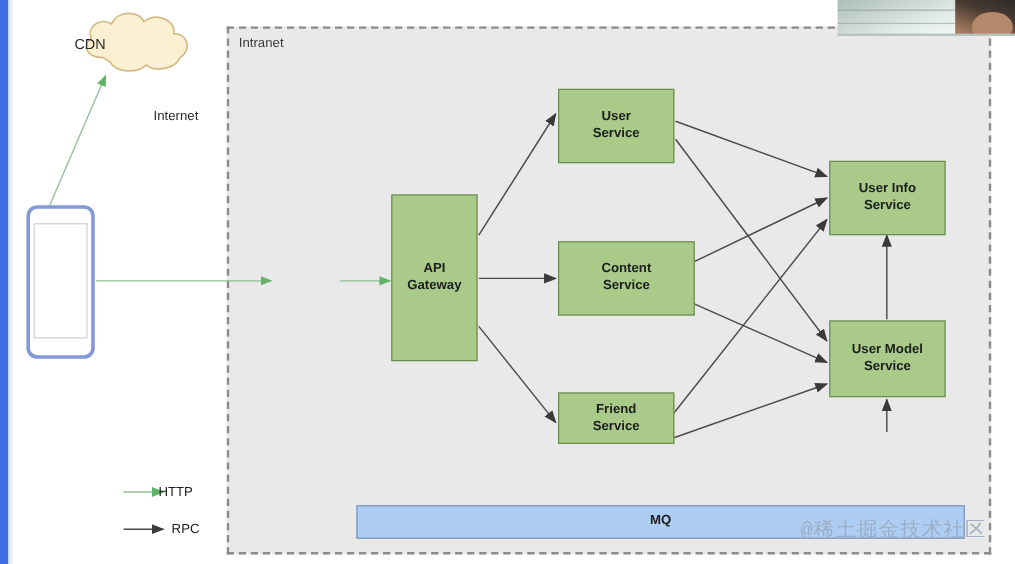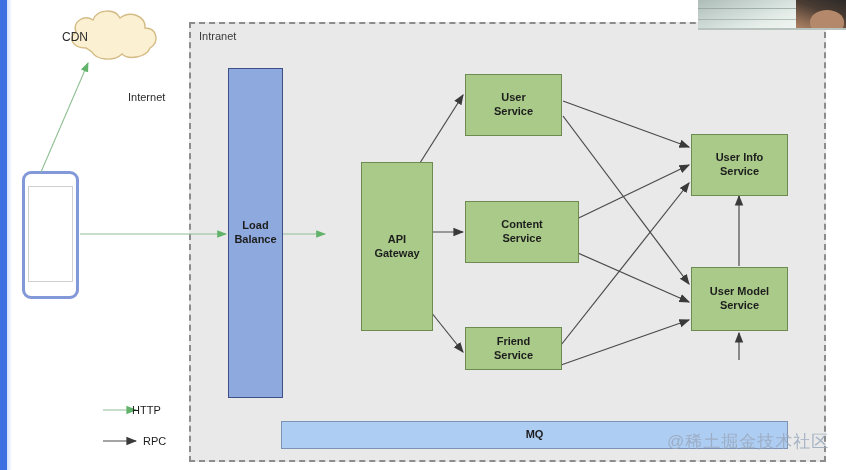--- a/index.html
+++ b/index.html
@@ -17,21 +17,21 @@
             background:#e9e9e9;border:2px dashed #8c8c8c;box-sizing:border-box;}
   .intranet-label{position:absolute;left:199px;top:30px;font-size:11px;color:#3b3b3b;}
 
   
   .node{position:absolute;box-sizing:border-box;display:flex;align-items:center;
         justify-content:center;text-align:center;line-height:1.25;
         font-size:11px;color:#1d1d1d;font-weight:bold;}
   .green{background:#a9ca89;border:1px solid #6d8a51;}
   .blue-tall{background:#8ea9dd;border:1px solid #3f4f86;}
   .orange{background:#f7c17f;border:1px solid #9c6a2c;}
-  .mq{background:#aecdf3;border:1px solid #7b93b5;}
+  .mq{background:#aecdf3;border:1px solid #7b93b5;margin-left:16px;}
   .cloud-label{position:absolute;left:62px;top:30px;width:112px;text-align:left;
                font-size:12px;color:#2a2a2a;}
   .internet-label{position:absolute;left:128px;top:91px;font-size:11px;color:#2a2a2a;}
 
   
   .phone{position:absolute;left:22px;top:171px;width:57px;height:128px;
          border:3px solid #8298d8;border-radius:9px;background:#ffffff;box-sizing:border-box;}
   .phone-screen{position:absolute;left:3px;top:12px;width:45px;height:96px;
                 background:#ffffff;border:1px solid #cfcfcf;box-sizing:border-box;}
   .phone-speaker{position:absolute;left:18px;top:4px;width:16px;height:2px;
@@ -40,21 +40,21 @@
               background:#ffffff;border-radius:3px;}
 
   
   .legend-item{position:absolute;font-size:11px;color:#1d1d1d;}
   .legend-http{left:132px;top:404px;}
   .legend-rpc{left:143px;top:435px;}
 
   
   .watermark{position:absolute;left:667px;top:430px;font-size:17px;
              color:#9aa9bd;opacity:.85;letter-spacing:1px;white-space:nowrap;
-             font-family:Liberation Sans, sans-serif;}
+             font-family:Liberation Mono, monospace;}
 
   
   .webcam{position:absolute;right:0;top:0;width:148px;height:30px;overflow:hidden;
           background:#cfd8d4;}
   .wc-wall{position:absolute;left:0;top:0;width:105px;height:30px;
            background:linear-gradient(160deg,#aebcb8 0%,#c9d6d2 35%,#e6eeea 70%,#f3f7f4 100%);}
   .wc-line1{position:absolute;left:0;top:8px;width:105px;height:1px;background:#8d9c98;opacity:.7;}
   .wc-line2{position:absolute;left:0;top:19px;width:105px;height:1px;background:#93a29d;opacity:.6;}
   .wc-person{position:absolute;left:98px;top:0;width:50px;height:30px;
              background:linear-gradient(200deg,#2c2a28 0%,#4a3c33 40%,#8d6b53 75%,#b4876a 100%);}
@@ -123,28 +123,22 @@
     <line x1="561" y1="365" x2="689" y2="320" stroke="#4a4a4a" stroke-width="1.2" marker-end="url(#arrR)"></line>
 
     <line x1="739" y1="266" x2="739" y2="196" stroke="#4a4a4a" stroke-width="1.2" marker-end="url(#arrR)"></line>
 
     <line x1="739" y1="360" x2="739" y2="333" stroke="#4a4a4a" stroke-width="1.2" marker-end="url(#arrR)"></line>
 
     <line x1="103" y1="410" x2="136" y2="410" stroke="#8fbf95" stroke-width="1.2" marker-end="url(#arrH)"></line>
     <line x1="103" y1="441" x2="136" y2="441" stroke="#4a4a4a" stroke-width="1.2" marker-end="url(#arrR)"></line>
   </svg>
 
-  <div class="node blue-tall" style="left:228px;top:68px;width:55px;height:330px;">
-    <div>
-      <div>Load</div>
-      <div>Balance</div>
-    </div>
-  </div>
 
-  <div class="node green" style="left:326px;top:162px;width:72px;height:169px;margin-left:35px;">
+  <div class="node green" style="left:326px;top:162px;width:72px;height:139px;">
     <div>
       <div>API</div>
       <div>Gateway</div>
     </div>
   </div>
 
   <div class="node green" style="left:465px;top:74px;width:97px;height:62px;">
     <div>
       <div>User</div>
       <div>Service</div>

